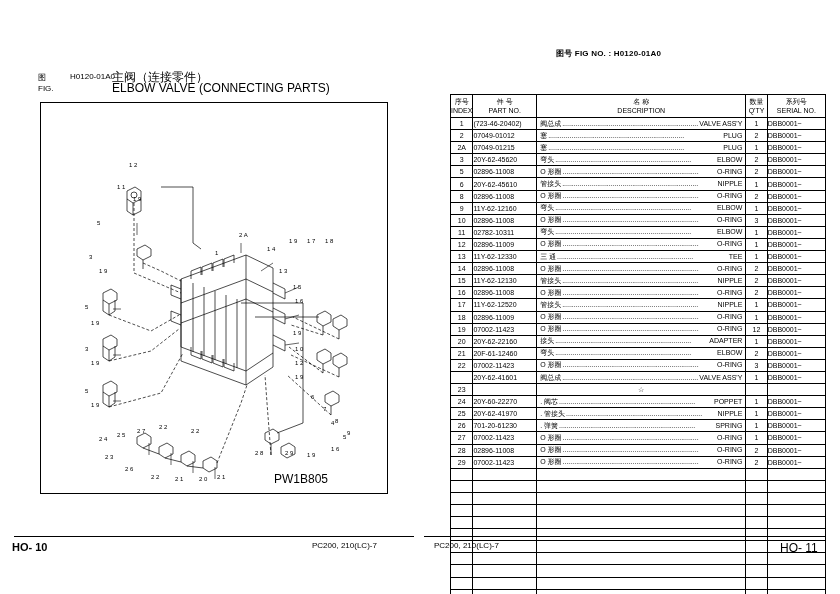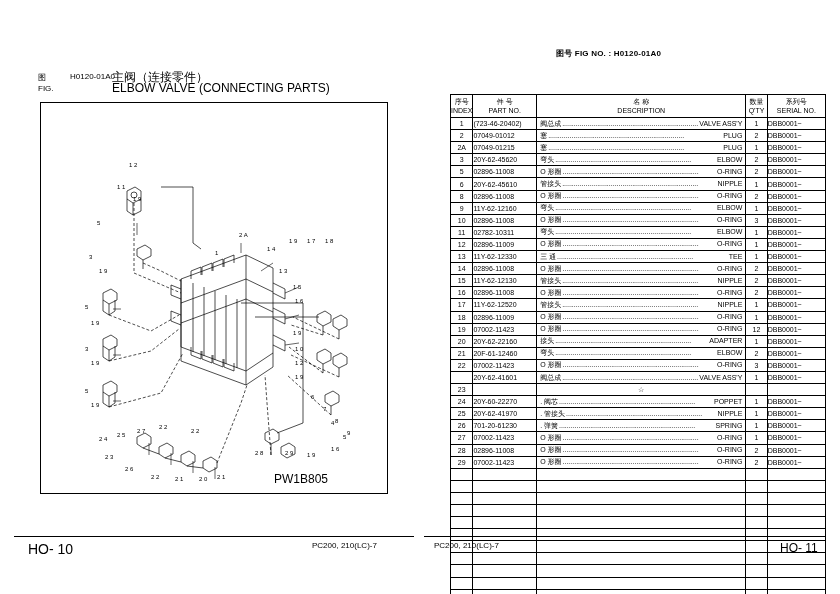--- a/index.html
+++ b/index.html
@@ -15,21 +15,21 @@
   .fig-label .c1{position:absolute;left:0;top:0;}
   .fig-label .c2{position:absolute;left:0;top:11px;text-align:center;}
   .fig-title{position:absolute;left:58px;top:0px;font-size:12px;line-height:11px;}
   .fig-title .t1{display:block;}
   .fig-title .t2{display:block;}
 
   .drawing-frame{position:absolute;left:26px;top:40px;width:346px;height:390px;border:1px solid #000;}
   .drawing-code{position:absolute;left:260px;top:410px;font-size:12px;}
 
   .footer-rule{position:absolute;left:14px;top:536px;width:400px;height:0;border-top:1px solid #000;}
-  .foot-left{position:absolute;left:28px;top:541px;font-size:14px;}
+  .foot-left{position:absolute;left:12px;top:541px;font-size:11px;font-weight:bold;}
   .foot-mid-l{position:absolute;left:312px;top:541px;font-size:8px;}
 
   
   .right-sheet{position:absolute;left:424px;top:62px;width:402px;height:472px;}
   .footer-rule-r{position:absolute;left:424px;top:536px;width:402px;height:0;border-top:1px solid #000;}
   .foot-mid-r{position:absolute;left:434px;top:541px;font-size:8px;}
   .foot-right{position:absolute;left:780px;top:541px;font-size:12px;}
 
   table.parts{position:absolute;left:26px;top:32px;border-collapse:collapse;font-size:7px;table-layout:fixed;}
   table.parts td,table.parts th{border:1px solid #000;padding:0;margin:0;}

